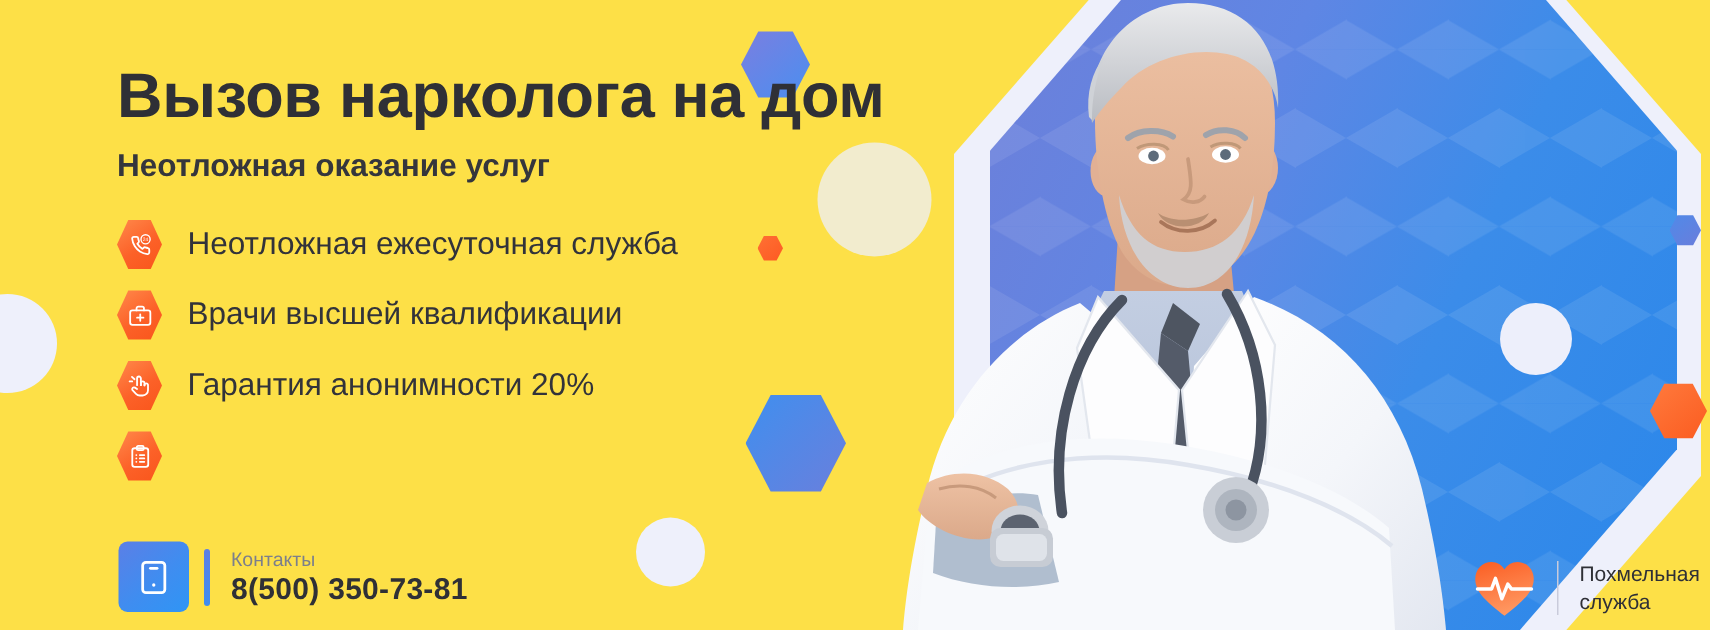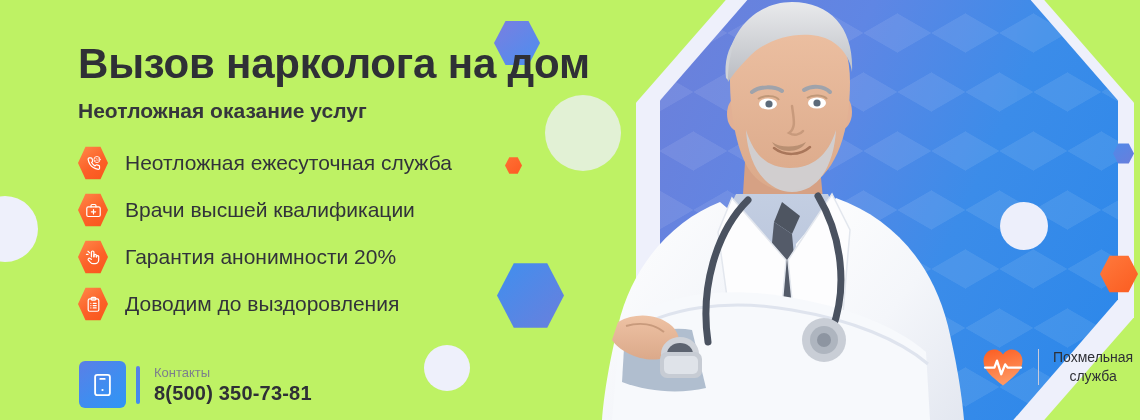--- a/index.html
+++ b/index.html
@@ -5,21 +5,21 @@
   html,body{margin:0;padding:0;}
   body{
     width:1140px;height:420px;
     font-family:"Liberation Sans","DejaVu Sans",sans-serif;
     background:#e8eaf6;
     overflow:hidden;
   }
   .banner{
     position:relative;
     width:1140px;height:420px;
-    background:#bef264;
+    background:#fde047;
     overflow:hidden;
   }
 
   
   .deco{position:absolute;pointer-events:none;}
 
   .hexbig-halo{
     left:636px;top:-34px;
     width:498px;height:488px;
     background:#eef0fb;
@@ -146,22 +146,22 @@
     width:4px;height:38px;margin:0 14px 0 10px;
     border-radius:2px;
     background:linear-gradient(180deg,#5b7fe6 0%,#3f8df0 100%);
   }
   .contacts-text{display:flex;flex-direction:column;justify-content:center;}
   .contacts-label{font-size:13px;color:#7c7f8c;line-height:17px;}
   .contacts-phone{font-size:20px;font-weight:700;color:#2f3036;line-height:25px;letter-spacing:.2px;}
 
   
   .logo{
-    position:absolute;left:982px;top:347px;
-    display:flex;align-items:center;text-align:center;
+    position:absolute;left:982px;top:372px;
+    display:flex;align-items:center;
   }
   .logo-mark{width:42px;height:40px;flex:0 0 42px;}
   .logo-divider{
     width:1px;height:36px;background:#c9cbdb;margin:0 14px;
   }
   .logo-text{
     font-size:14px;font-weight:400;color:#2f3036;line-height:19px;
     white-space:pre-line;
   }
 </style>
@@ -316,21 +316,20 @@
       </li>
 
       <li class="feature">
         <span class="feature-icon">
           <svg width="17" height="17" viewBox="0 0 24 24" fill="none" stroke="#ffffff" stroke-width="1.7" stroke-linecap="round" stroke-linejoin="round">
             <rect x="4.5" y="4" width="15" height="17.5" rx="2.2"></rect>
             <rect x="8.7" y="1.8" width="6.6" height="4" rx="1.4"></rect>
             <path d="M8.3 10.4h.02M11.6 10.4h4.2M8.3 13.6h.02M11.6 13.6h4.2M8.3 16.8h.02M11.6 16.8h4.2"></path>
           </svg>
         </span>
-        <span class="feature-label">Доводим до выздоровления</span>
       </li>
 
     </ul>
 
     <div class="contacts">
       <span class="contacts-icon">
         <svg width="19" height="24" viewBox="0 0 20 26" fill="none" stroke="#ffffff" stroke-width="2" stroke-linecap="round" stroke-linejoin="round">
           <rect x="2" y="2" width="16" height="22" rx="2.4"></rect>
           <path d="M7.6 6.4h4.8"></path>
           <circle cx="10" cy="18.4" r="1.2" fill="#ffffff" stroke="none"></circle>

